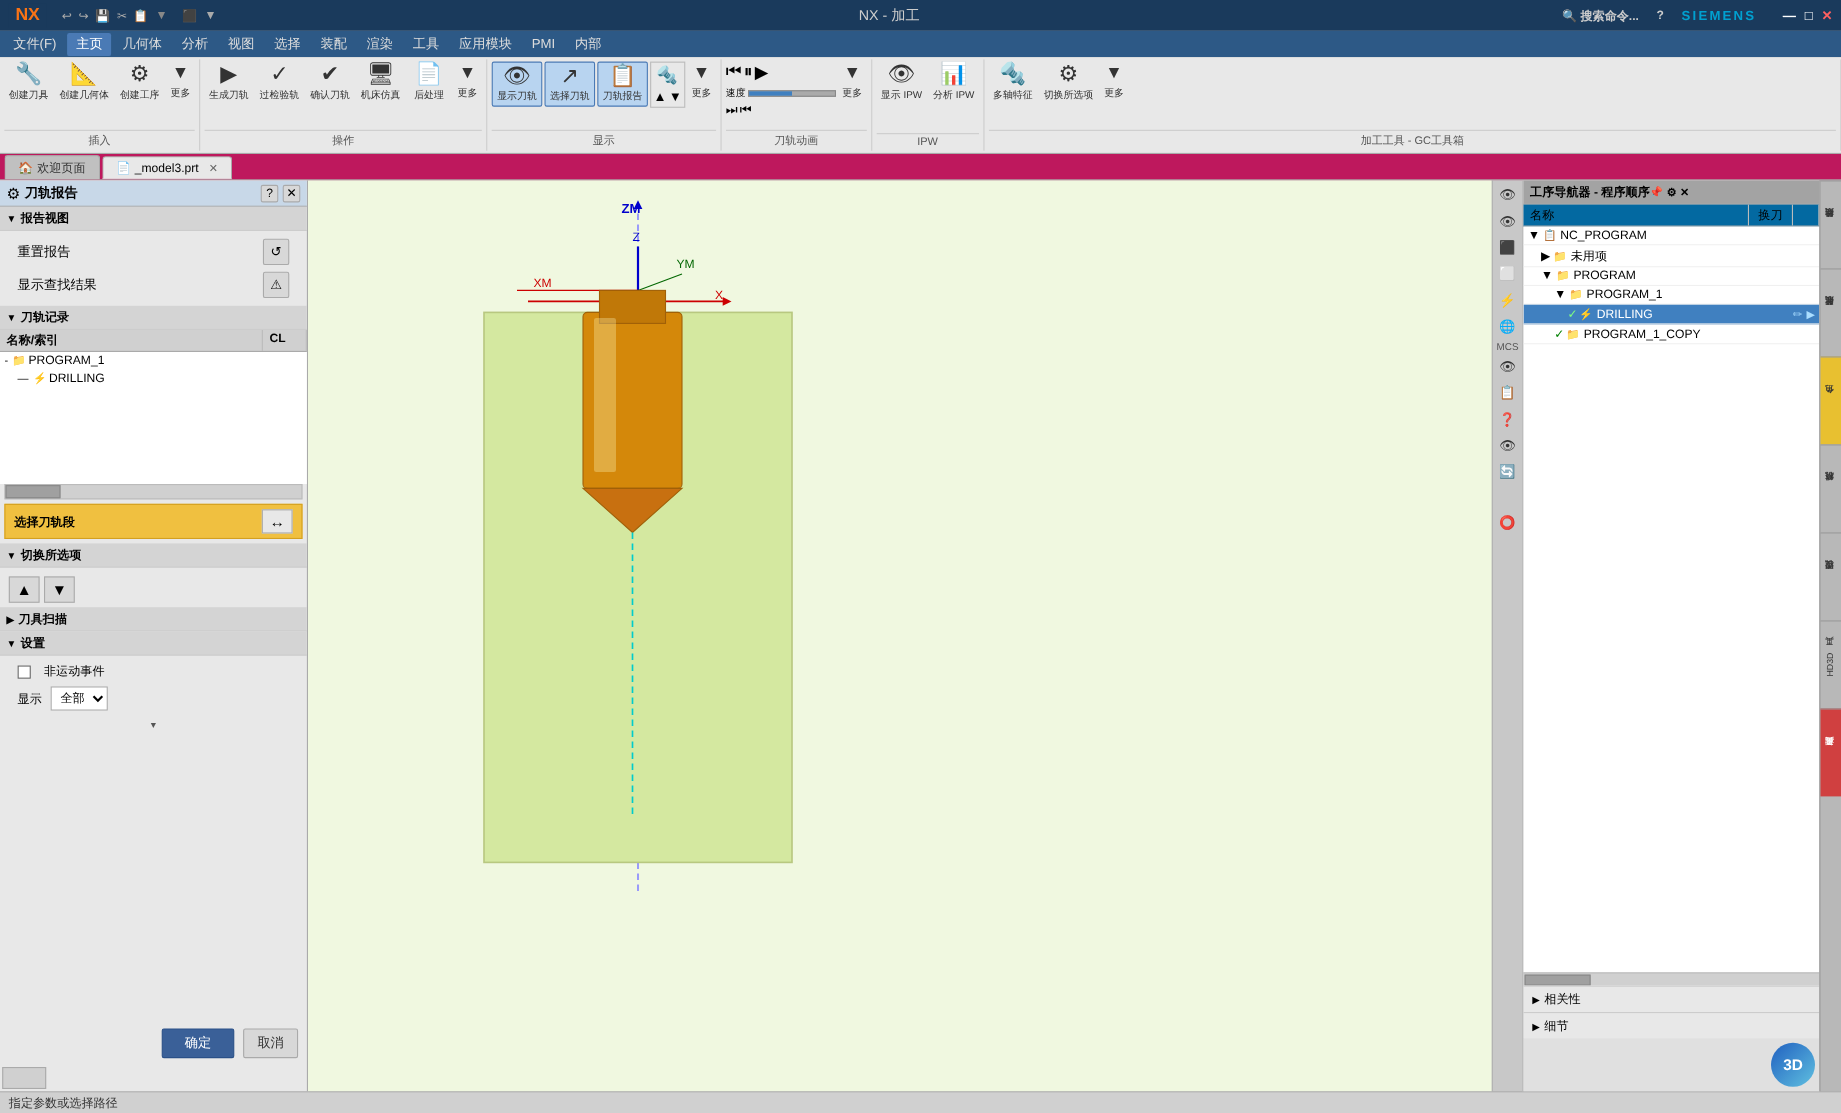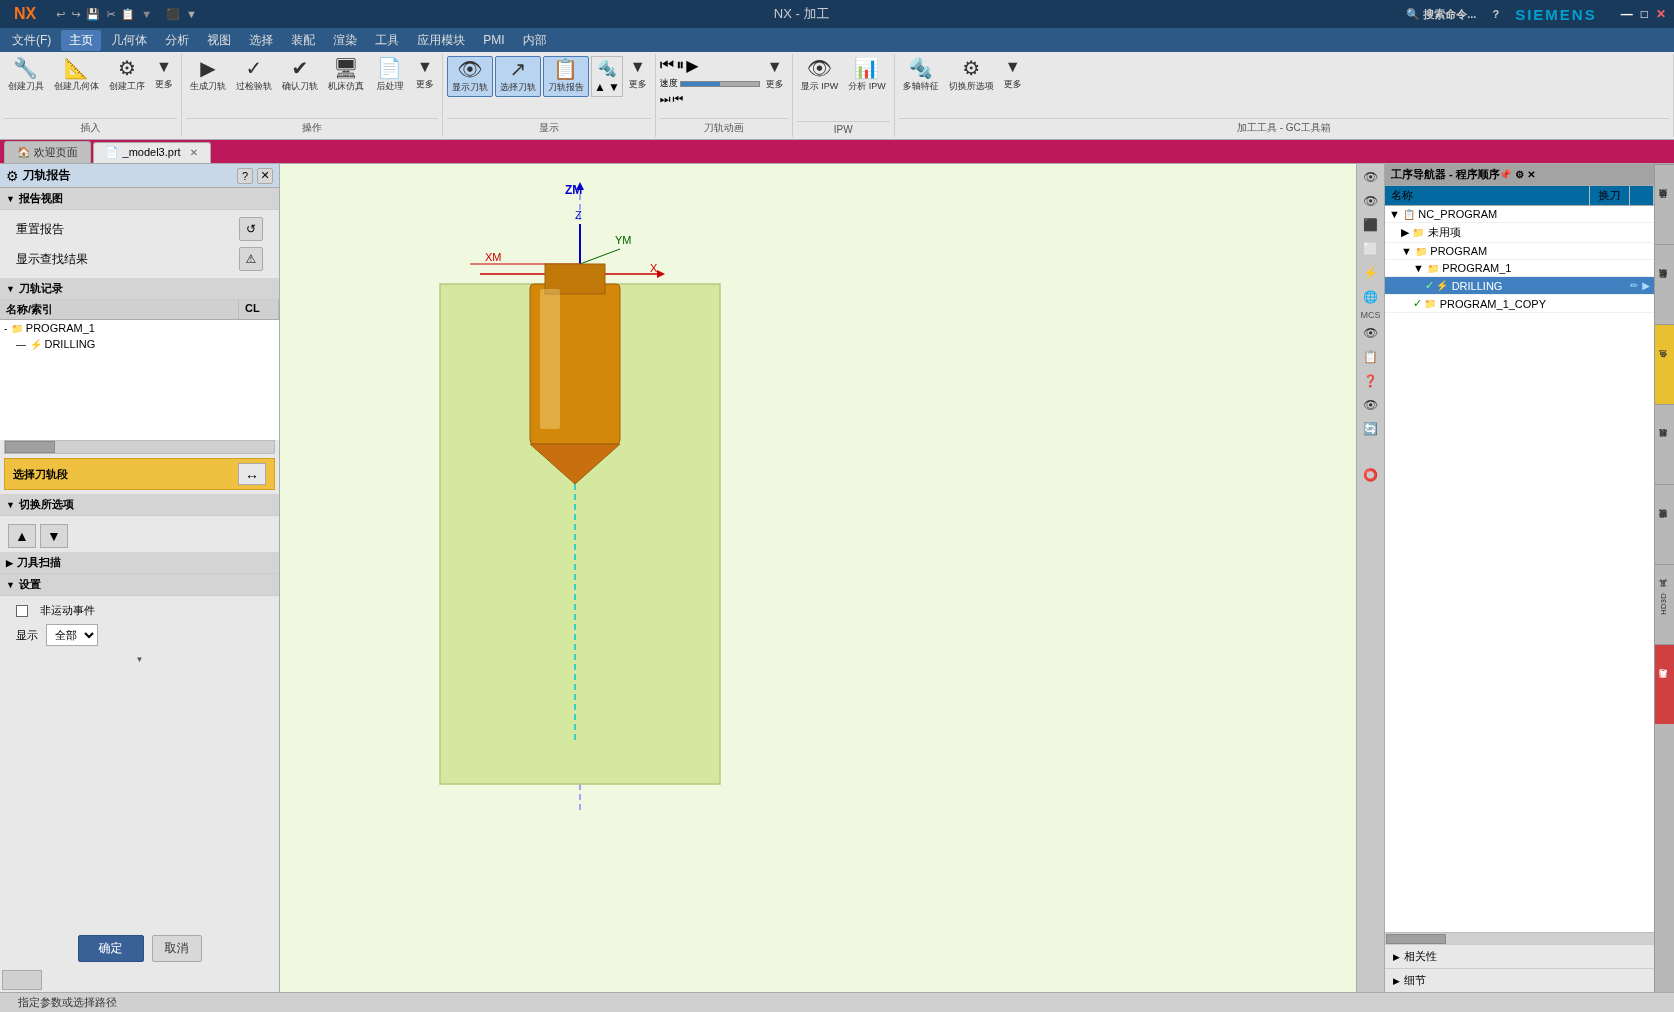--- a/index.html
+++ b/index.html
@@ -63,21 +63,21 @@
     .select-toolpath-btn { width: 28px; height: 22px; background: #e8e8e8; border: 1px solid #aaa; display: flex; align-items: center; justify-content: center; cursor: pointer; font-size: 14px; }
 
     .switch-options { padding: 4px 8px; }
     .switch-btn-row { display: flex; gap: 4px; margin-top: 4px; }
     .sw-btn { width: 28px; height: 24px; background: #d8d8d8; border: 1px solid #aaa; display: flex; align-items: center; justify-content: center; cursor: pointer; font-size: 14px; }
 
     .settings-row { display: flex; align-items: center; padding: 3px 8px; gap: 8px; font-size: 11px; }
     .checkbox { width: 12px; height: 12px; border: 1px solid #666; background: white; display: inline-block; margin-right: 4px; }
     .select-box { height: 22px; font-size: 11px; border: 1px solid #aaa; background: white; padding: 0 4px; }
 
-    .bottom-buttons { display: flex; justify-content: center; gap: 8px; padding: 6px 8px; margin-top: auto; }
+    .bottom-buttons { display: flex; justify-content: flex-end; gap: 8px; padding: 6px 8px; margin-top: auto; }
     .btn-ok { padding: 4px 20px; background: #3a6098; color: white; border: 1px solid #2a5088; cursor: pointer; font-size: 12px; border-radius: 2px; }
     .btn-cancel { padding: 4px 12px; background: #d8d8d8; color: #333; border: 1px solid #aaa; cursor: pointer; font-size: 12px; border-radius: 2px; }
 
     
     .viewport { flex: 1; background: #f0f8e0; position: relative; overflow: hidden; }
 
     
     .right-sidebar { width: 28px; background: #c8c8c8; display: flex; flex-direction: column; align-items: center; padding: 2px; gap: 2px; border-left: 1px solid #aaa; }
     .sidebar-icon-btn { width: 22px; height: 22px; display: flex; align-items: center; justify-content: center; cursor: pointer; border: 1px solid transparent; border-radius: 2px; font-size: 12px; color: #333; }
 
@@ -97,36 +97,36 @@
     .rp-indent1 { padding-left: 16px; }
     .rp-indent2 { padding-left: 28px; }
     .rp-indent3 { padding-left: 40px; }
 
     .rp-scrollbar-h { height: 12px; background: #d0d0d0; border-top: 1px solid #bbb; }
     .rp-related { padding: 4px 8px; font-size: 11px; background: #e8e8e8; border-top: 1px solid #ccc; cursor: pointer; display: flex; align-items: center; }
     .rp-detail { padding: 4px 8px; font-size: 11px; background: #e8e8e8; border-top: 1px solid #ccc; cursor: pointer; display: flex; align-items: center; }
     .rp-section-arrow { margin-right: 4px; font-size: 9px; }
 
     
-    .status-bar { height: 20px; background: #d0d0d0; border-top: 1px solid #aaa; display: flex; align-items: center; padding: 0 18px; font-size: 11px; color: #333; }
+    .status-bar { height: 20px; background: #d0d0d0; border-top: 1px solid #aaa; display: flex; align-items: center; padding: 0 8px; font-size: 11px; color: #333; }
 
     
     .horiz-scroll { display: flex; align-items: center; height: 14px; background: #d0d0d0; margin: 0 4px; border: 1px solid #bbb; }
     .horiz-scroll-thumb { width: 50px; height: 12px; background: #a0a0a0; border: 1px solid #888; }
 
     .expand-arrow { font-size: 8px; color: #555; }
 
     
     .vert-tabs-right { width: 20px; background: #b8b8b8; display: flex; flex-direction: column; border-left: 1px solid #999; }
     .vert-tab { height: 80px; display: flex; align-items: center; justify-content: center; writing-mode: vertical-rl; transform: rotate(180deg); font-size: 9px; cursor: pointer; border-bottom: 1px solid #999; padding: 4px 2px; color: #333; text-align: center; }
     .vert-tab.yellow-tab { background: #e8c030; }
     .vert-tab.red-tab { background: #d04040; color: white; }
 
     
-    .brand-siemens { color: #00a0d0; font-size: 15px; font-weight: bold; letter-spacing: 2px; }
+    .brand-siemens { color: #00a0d0; font-size: 12px; font-weight: bold; letter-spacing: 2px; }
   </style>
 </head>
 <body>
 
 <div class="title-bar">
   <div class="title-bar-left">
     <span class="nx-logo">NX</span>
     <span style="color:#aaa; font-size:11px; margin-left:8px;">↩</span>
     <span style="color:#aaa; font-size:11px;">↪</span>
     <span style="color:#aaa; font-size:11px;">💾</span>
@@ -545,20 +545,23 @@
     <div class="rp-related">
       <span class="rp-section-arrow">▶</span>
       <span>相关性</span>
     </div>
 
     <div class="rp-detail">
       <span class="rp-section-arrow">▶</span>
       <span>细节</span>
     </div>
 
+    <div style="display:flex;justify-content:flex-end;align-items:center;padding:4px;background:#e0e0e0;">
+      <div style="width:40px;height:40px;background:linear-gradient(135deg,#2060c0,#60c0e0);border-radius:50%;display:flex;align-items:center;justify-content:center;color:white;font-size:14px;font-weight:bold;">3D</div>
+    </div>
   </div>
 
   <div class="vert-tabs-right">
     <div class="vert-tab" style="font-size:8px;">约束导航器</div>
     <div class="vert-tab" style="font-size:8px;">装配导航器</div>
     <div class="vert-tab yellow-tab" style="font-size:8px;">角色</div>
     <div class="vert-tab" style="font-size:8px;">系统材料</div>
     <div class="vert-tab" style="font-size:8px;">视图管理</div>
     <div class="vert-tab" style="font-size:8px;">HD3D工具</div>
     <div class="vert-tab red-tab" style="font-size:8px;">检测工具</div>

